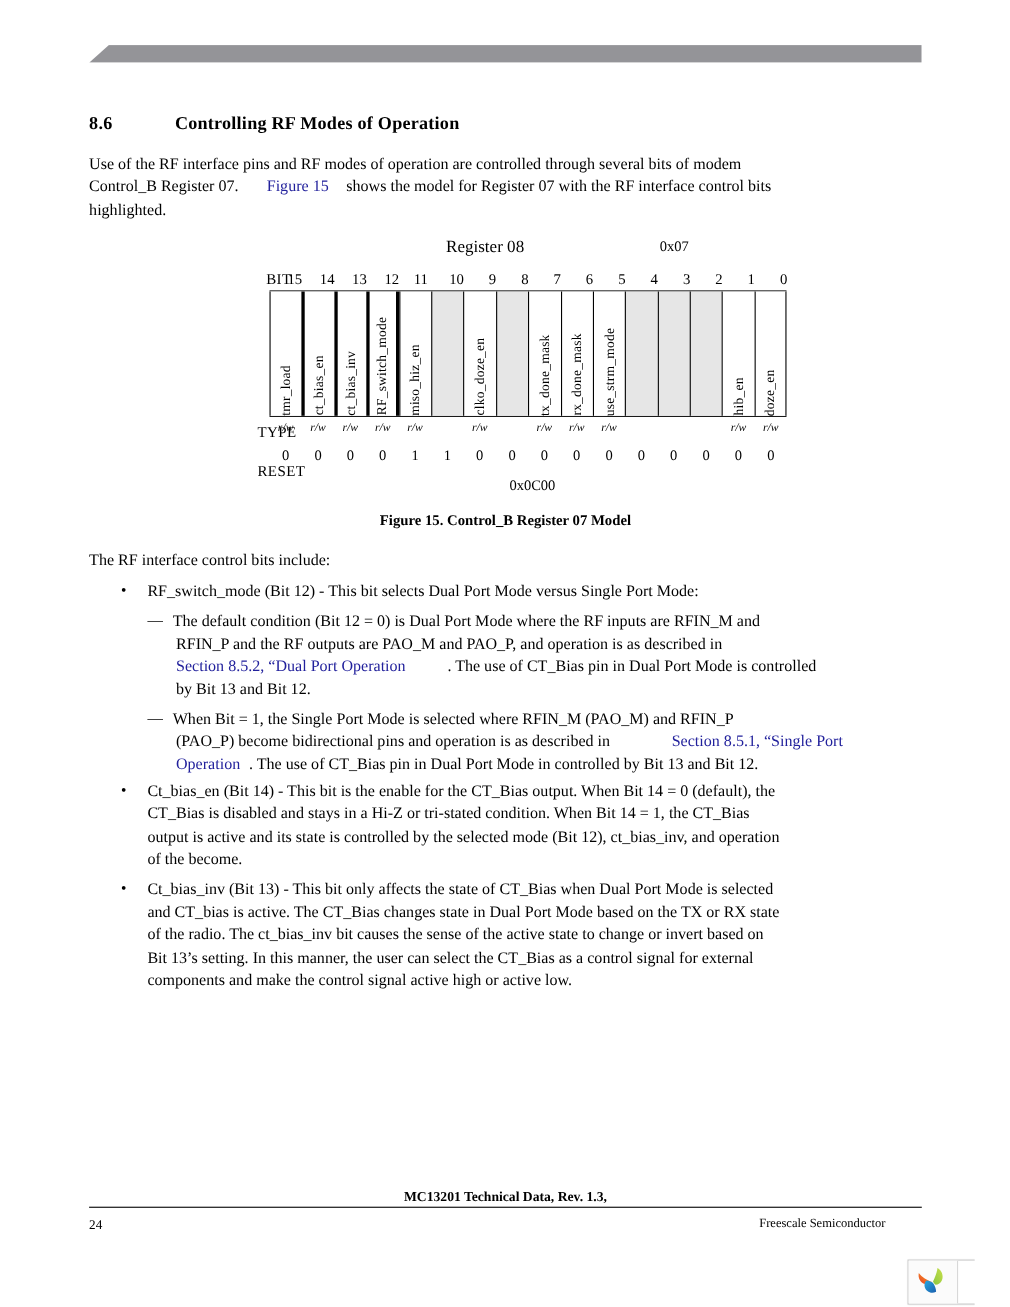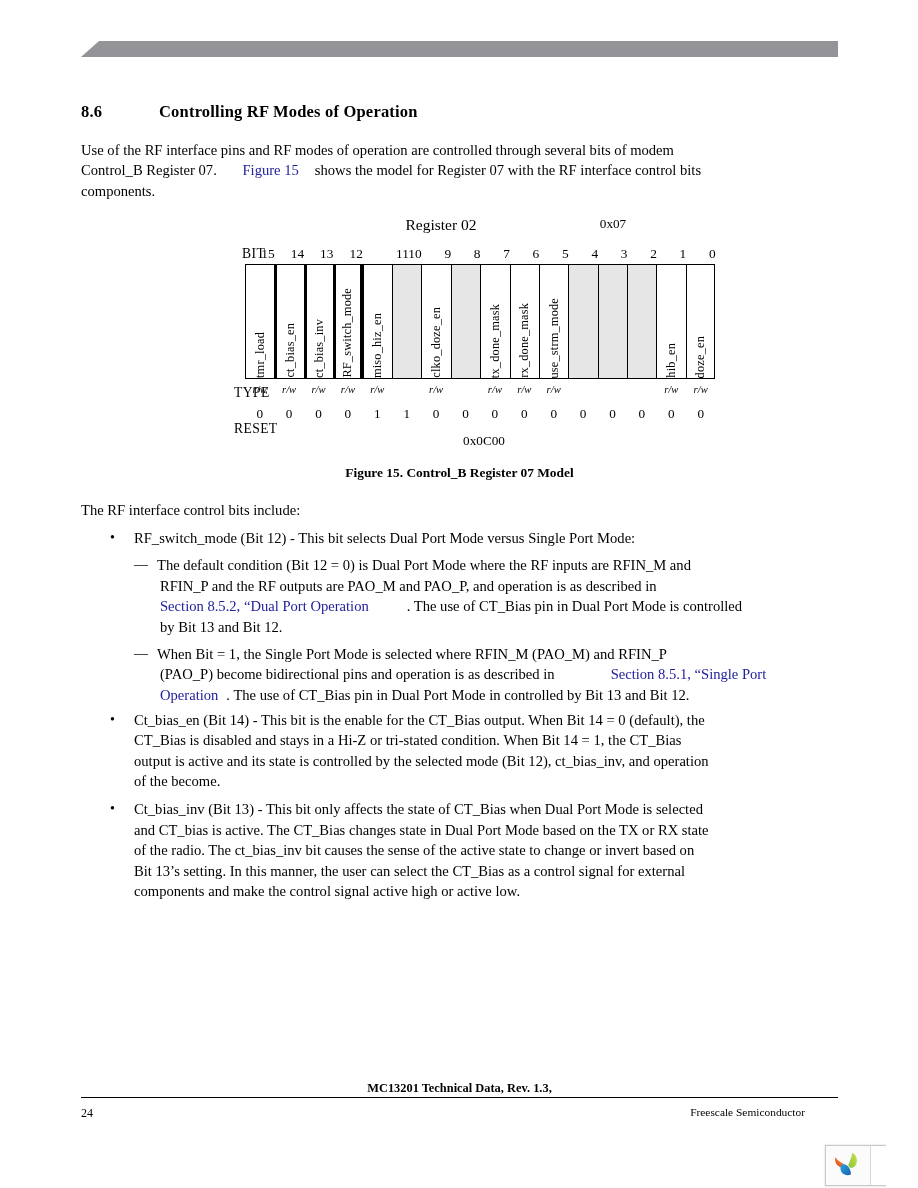--- a/index.html
+++ b/index.html
@@ -249,37 +249,37 @@
   </div>
 
   <div class="para" style="left:81px; top:140px; width:640px;">
     <span>Use of the RF interface pins and RF modes of operation are controlled through several bits of modem</span>
   </div>
   <div class="para" style="left:81px; top:160px; width:680px;">
     <span>Control_B Register 07.</span>
     <span style="display:inline-block;width:22px"></span><span class="lnk">Figure 15</span><span style="display:inline-block;width:16px"></span><span>shows the model for Register 07 with the RF interface control bits</span>
   </div>
   <div class="para" style="left:81px; top:181px; width:400px;">
-    <span>components.</span>
+    <span>highlighted.</span>
   </div>
 
   <div class="fig">
-    <div class="reg-title">Register 02</div>
+    <div class="reg-title">Register 08</div>
     <div class="reg-addr">0x07</div>
 
     <div class="row-label" style="left:198px; top:246px;">BIT</div>
     <div class="row-label" style="left:190px; top:385px;">TYPE</div>
     <div class="row-label" style="left:190px; top:421px;">RESET</div>
 
     <div id="bit-labels">
         <div class="bit-label" style="left: 244.7px;">15</div>
         <div class="bit-label" style="left: 274.1px;">14</div>
         <div class="bit-label" style="left: 303.5px;">13</div>
         <div class="bit-label" style="left: 332.9px;">12</div>
-        <div class="bit-label" style="left: 379px;">11</div>
+        <div class="bit-label" style="left: 359px;">11</div>
         <div class="bit-label" style="left: 391.7px;">10</div>
         <div class="bit-label" style="left: 421.1px;">9</div>
         <div class="bit-label" style="left: 450.5px;">8</div>
         <div class="bit-label" style="left: 479.9px;">7</div>
         <div class="bit-label" style="left: 509.3px;">6</div>
         <div class="bit-label" style="left: 538.7px;">5</div>
         <div class="bit-label" style="left: 568.1px;">4</div>
         <div class="bit-label" style="left: 597.5px;">3</div>
         <div class="bit-label" style="left: 626.9px;">2</div>
         <div class="bit-label" style="left: 656.3px;">1</div>

